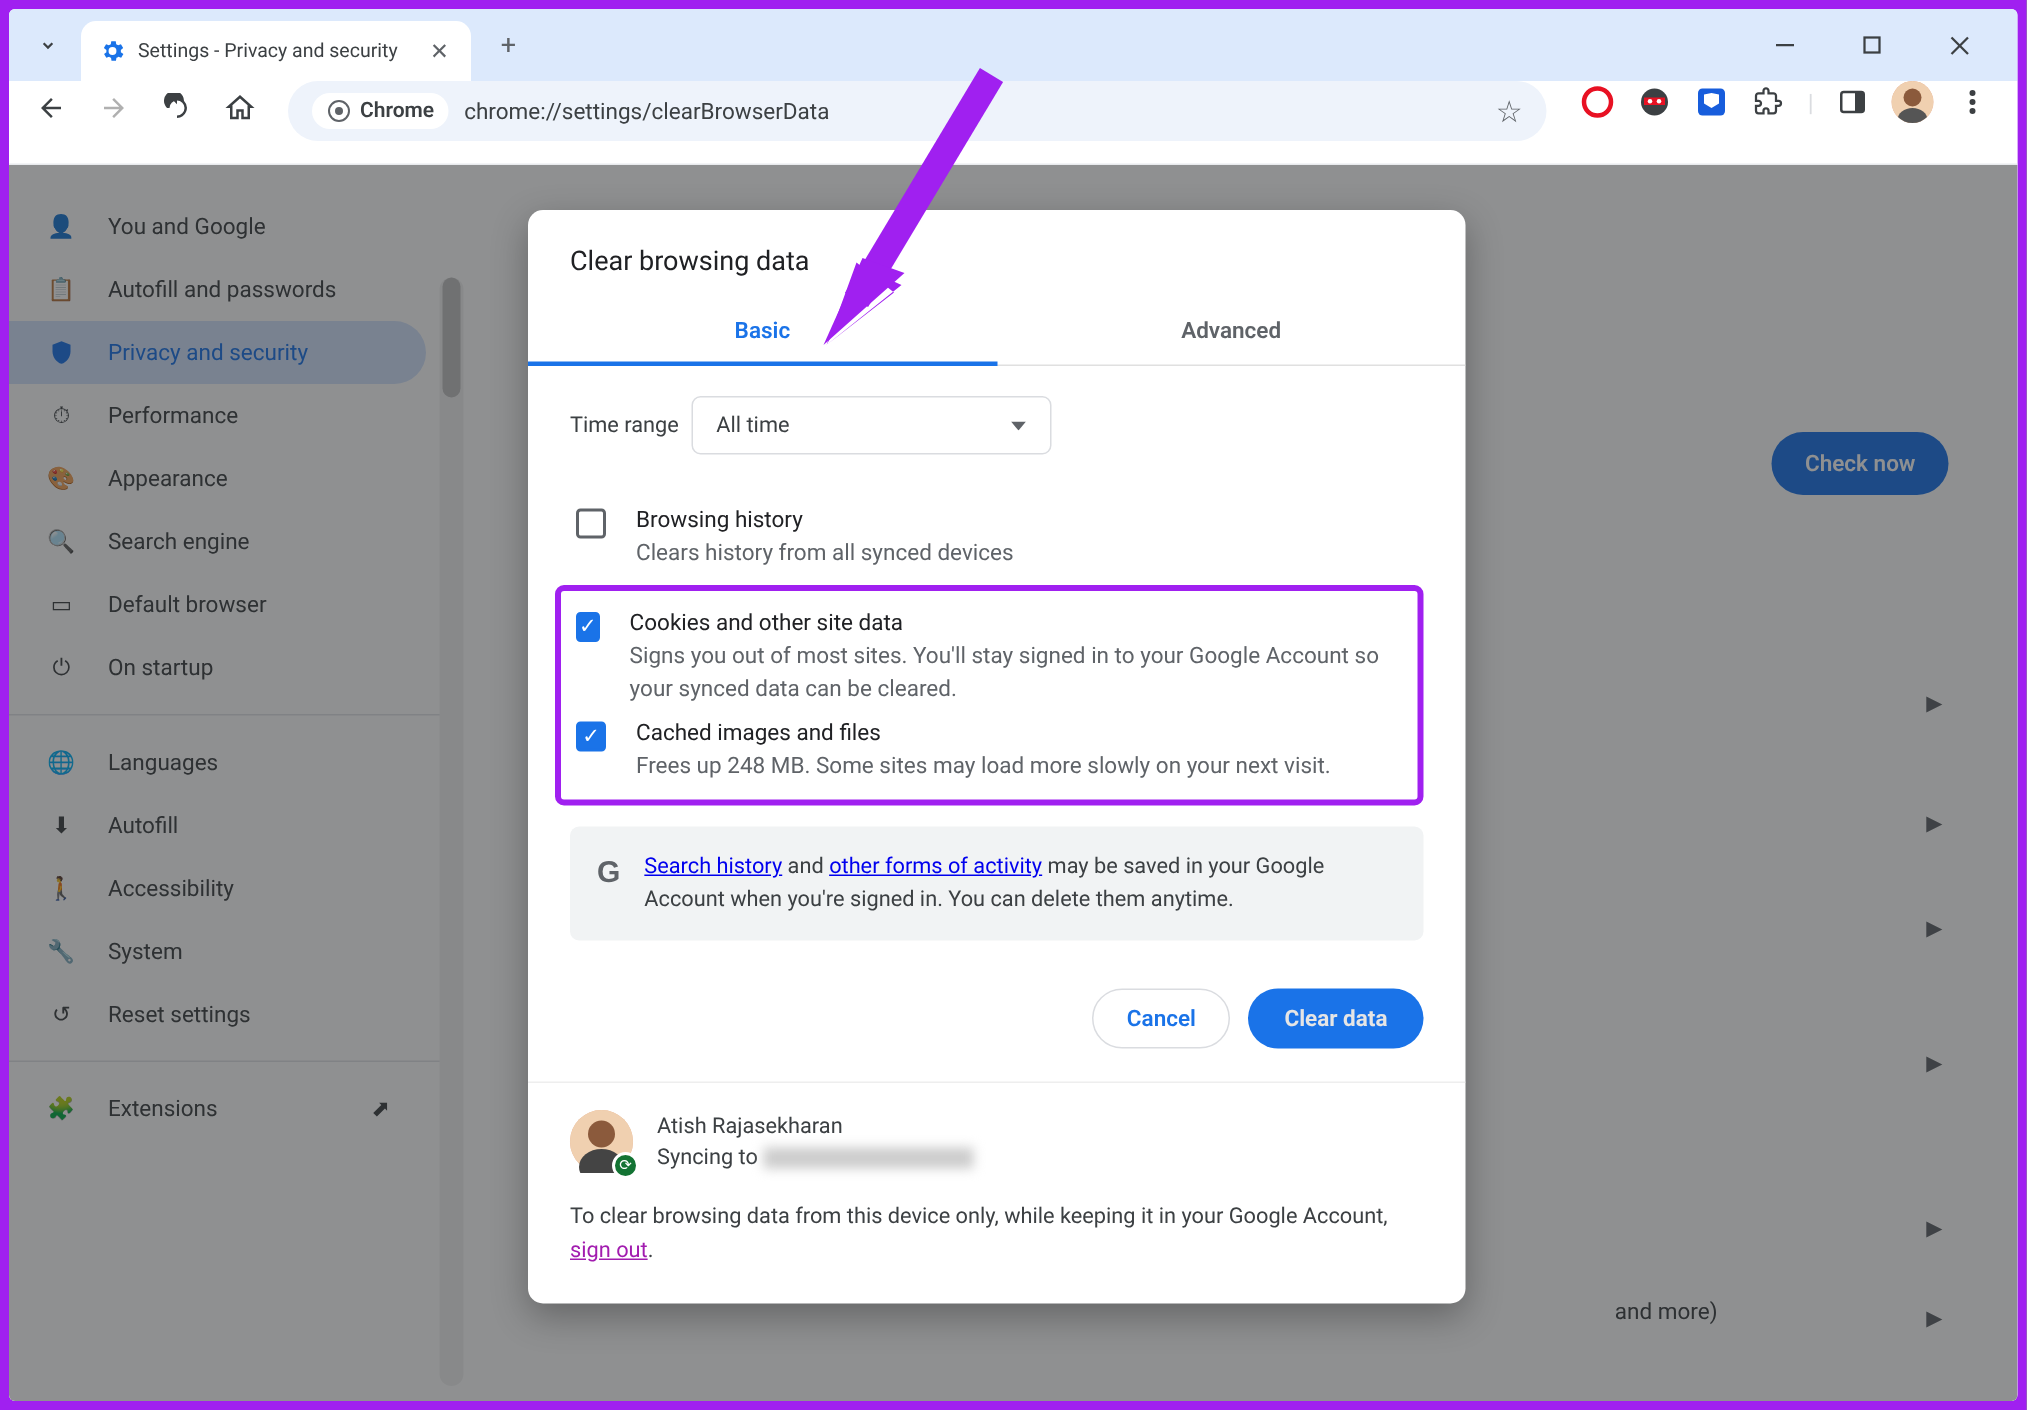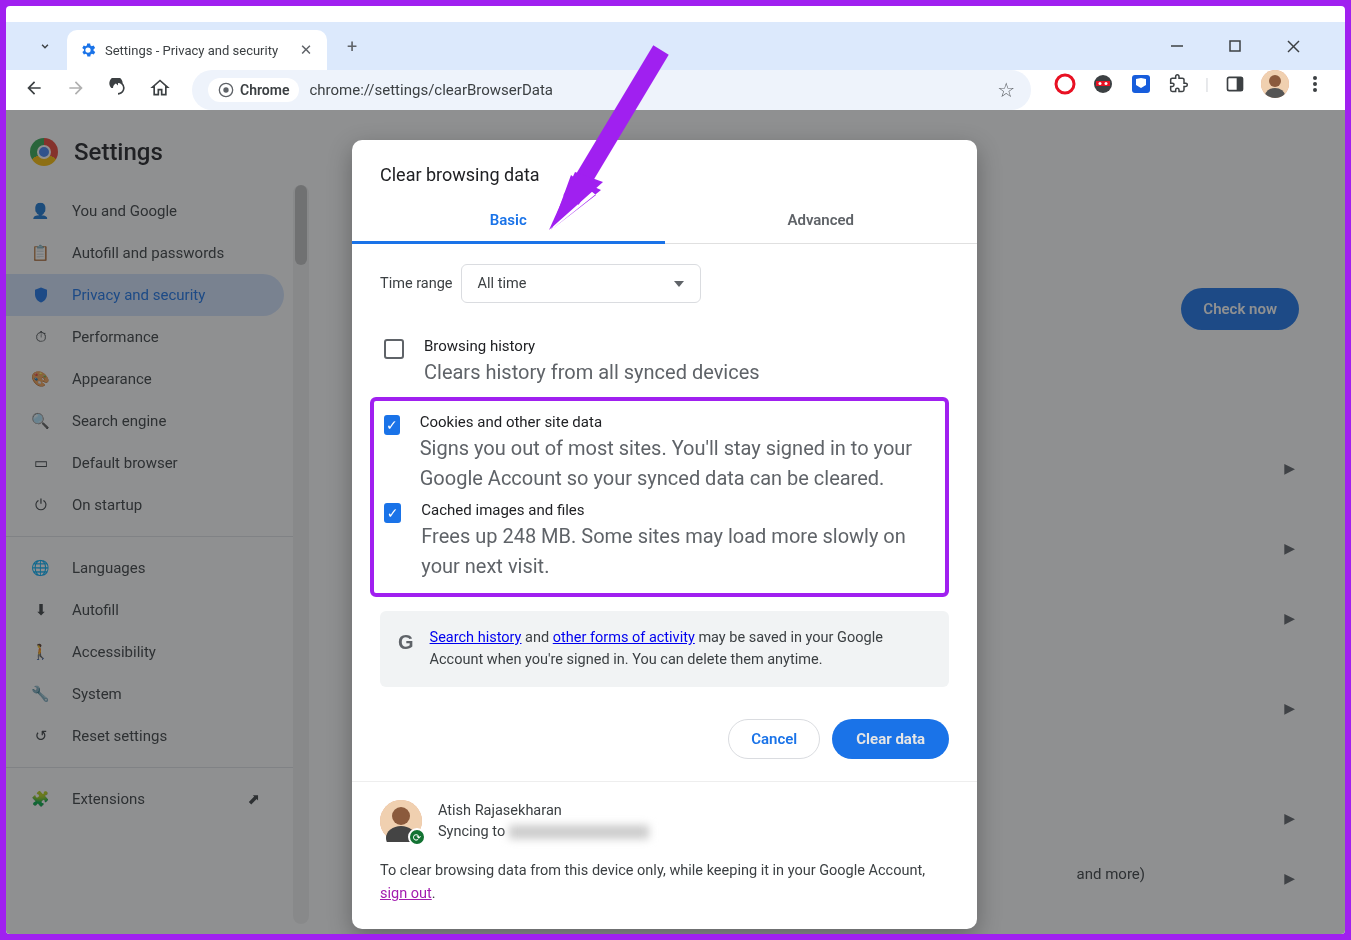--- a/index.html
+++ b/index.html
@@ -1,20 +1,20 @@
 <!DOCTYPE html>
 <html><head>
 <meta charset="utf-8">
 <style>
 * { box-sizing: border-box; margin: 0; padding: 0; font-family: "Segoe UI", Roboto, Arial, sans-serif; }
 body { width: 1351px; height: 940px; background: #a020f0; overflow: hidden; position: relative; }
 .frame { position: absolute; top: 6px; left: 6px; right: 6px; bottom: 6px; background: #fff; border-radius: 4px; overflow: hidden; }
 
 
-.titlebar { height: 48px; background: #dce9fc; display: flex; align-items: center; padding: 0 21px; margin-top: 16px; }
+.titlebar { height: 48px; background: #dce9fc; display: flex; align-items: center; padding: 0 8px; }
 .tab-dropdown { width: 36px; height: 36px; display: flex; align-items: center; justify-content: center; border-radius: 50%; cursor: pointer; }
 .tab { background: #fff; border-radius: 10px 10px 0 0; height: 40px; align-self: flex-end; display: flex; align-items: center; padding: 0 12px; gap: 8px; margin-left: 4px; min-width: 260px; }
 .tab-favicon { width: 18px; height: 18px; }
 .tab-title { font-size: 13px; color: #3c4043; flex: 1; white-space: nowrap; overflow: hidden; }
 .tab-close { width: 18px; height: 18px; display: flex; align-items: center; justify-content: center; cursor: pointer; font-size: 15px; color: #5f6368; }
 .new-tab { width: 30px; height: 30px; display: flex; align-items: center; justify-content: center; margin-left: 10px; cursor: pointer; font-size: 18px; color: #5f6368; }
 .win-controls { margin-left: auto; display: flex; gap: 20px; padding-right: 12px; }
 .win-btn { width: 38px; height: 30px; display: flex; align-items: center; justify-content: center; cursor: pointer; color: #3c4043; font-size: 14px; }
 
 
@@ -63,21 +63,21 @@
 .tab-btn.active::after { content: ''; position: absolute; bottom: -1px; left: 0; right: 0; height: 3px; background: #1a73e8; }
 .dlg-body { padding: 20px 28px; }
 .timerange-row { display: flex; align-items: center; gap: 8px; margin-bottom: 24px; }
 .timerange-label { font-size: 14.5px; color: #3c4043; }
 .select-box { border: 1px solid #dadce0; border-radius: 6px; padding: 10px 16px; width: 240px; display: flex; align-items: center; justify-content: space-between; font-size: 14.5px; color: #3c4043; cursor: pointer; }
 .check-row { display: flex; gap: 20px; padding: 10px 4px; }
 .checkbox { width: 20px; height: 20px; border: 2px solid #5f6368; border-radius: 3px; display: flex; align-items: center; justify-content: center; cursor: pointer; margin-top:2px;}
 .checkbox.checked { background: #1a73e8; border-color: #1a73e8; color: #fff; font-size: 14px; }
 .highlight { border: 4px solid #a020f0; border-radius: 6px; padding: 8px 6px; margin-left: -10px; }
 .check-text .title { font-size: 15px; color: #202124; margin-bottom: 2px; }
-.check-text .desc { font-size: 20px; color: #5f6368; line-height: 1.5; }
+.check-text .desc { font-size: 15px; color: #5f6368; line-height: 1.5; }
 .info-box { background: #f1f3f4; border-radius: 6px; padding: 16px 18px; display: flex; gap: 16px; margin-top: 14px; font-size: 14.5px; color: #3c4043; line-height:1.5;}
 .g-logo { font-size:20px; font-weight:600; font-family: Arial; color:#5f6368;}
 .dlg-actions { display: flex; justify-content: flex-end; gap: 12px; padding: 12px 28px 22px; }
 .btn-outline { border: 1px solid #dadce0; background: #fff; color: #1a73e8; padding: 10px 22px; border-radius: 22px; font-size: 15px; font-weight: 600; cursor: pointer; }
 .btn-primary { border: none; background: #1a73e8; color: #e5e5e5; padding: 10px 24px; border-radius: 22px; font-size: 15px; font-weight: 700; cursor: pointer; }
 .dlg-footer { border-top: 1px solid #eee; padding: 18px 28px 24px; }
 .sync-row { display: flex; align-items: center; gap: 16px; margin-bottom: 16px; }
 .sync-avatar { width: 42px; height: 42px; border-radius: 50%; background: #e8b090; position: relative; }
 .sync-badge { position:absolute; right:-4px; bottom:-4px; width:18px; height:18px; background:#137333; border-radius:50%; border:2px solid #fff; display:flex; align-items:center; justify-content:center; color:#fff; font-size:10px;}
 .sync-text { font-size: 14.5px; color: #3c4043; line-height: 1.5; }
@@ -206,24 +206,20 @@
             <circle cx="9" cy="9" r="2" fill="#3c4043"></circle>
             <circle cx="9" cy="15" r="2" fill="#3c4043"></circle>
           </svg>
         </div>
     </div>
   </div>
 
   <div class="content">
     <div class="settings-bg">
       <div class="sidebar">
-        <div class="sidebar-hdr">
-          <div class="chrome-logo"></div>
-          <span class="settings-title">Settings</span>
-        </div>
         <div class="side-item">
             <span class="icon">👤</span>
             <span>You and Google</span>
           </div>
         <div class="side-item">
             <span class="icon">📋</span>
             <span>Autofill and passwords</span>
           </div>
         <div class="side-item active">
             <span class="icon">

